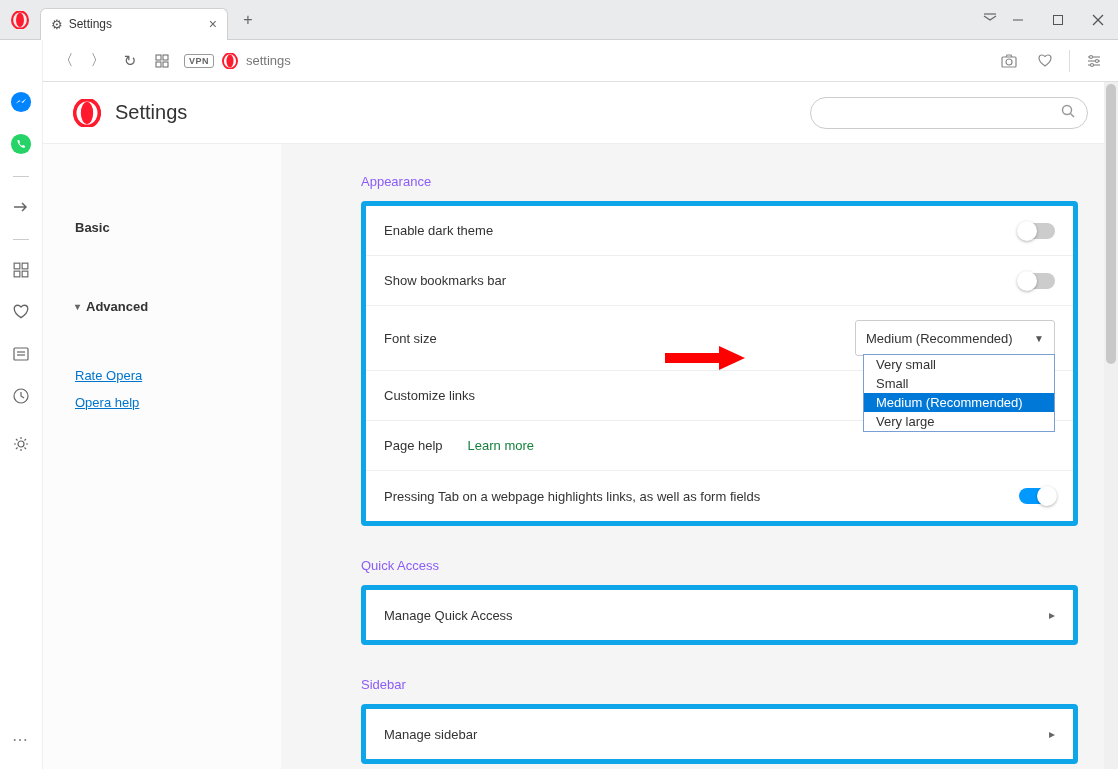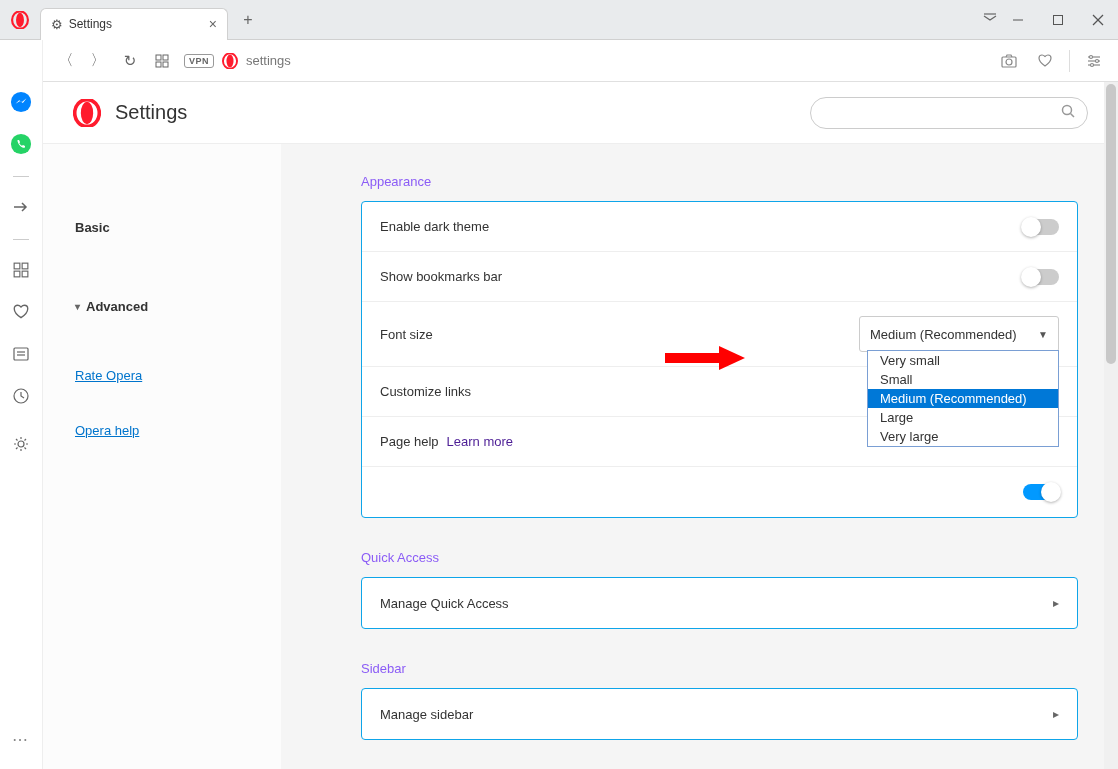--- a/index.html
+++ b/index.html
@@ -40,30 +40,30 @@
 .settings-title { font-size: 20px; font-weight: 400; color: #333; }
 .search-box { margin-left: auto; width: 278px; height: 32px; border: 1px solid #ccc; border-radius: 16px; display: flex; align-items: center; padding: 0 12px; }
 .search-input { flex: 1; border: none; outline: none; font-size: 13px; background: transparent; }
 .search-icon { color: #888; font-size: 14px; }
 
 .settings-body { flex: 1; display: flex; overflow: hidden; }
 .settings-nav { width: 238px; padding: 20px 0 0 32px; background: #fcfcfc; }
 .nav-item { font-size: 13px; color: #333; padding: 8px 0; display: flex; align-items: center; cursor: pointer; }
 .nav-item.bold { font-weight: 700; margin-top: 48px; }
 .nav-item .chev { font-size: 10px; margin-right: 6px; color: #666; }
-.nav-link { font-size: 13px; color: #0074cc; text-decoration: underline; padding: 6px 0; display: block; cursor: pointer; margin-top: 28px; }
+.nav-link { font-size: 13px; color: #0074cc; text-decoration: underline; padding: 6px 0; display: block; cursor: pointer; }
 .nav-links { margin-top: 40px; }
 
 .settings-main { flex: 1; background: #f5f5f5; padding: 24px 40px 0 80px; overflow-y: auto; position: relative; }
 .section-title { font-size: 13px; font-weight: 500; color: #8b5cf6; margin-bottom: 12px; margin-top: 6px; }
-.card { background: #fff; border: 1px solid #0ea5e9; border-radius: 4px; margin-bottom: 32px; }
+.card { background: #fff; border: 5px solid #0ea5e9; border-radius: 4px; margin-bottom: 32px; }
 .row { padding: 14px 18px; display: flex; align-items: center; border-bottom: 1px solid #eee; min-height: 50px; position: relative; }
 .row:last-child { border-bottom: none; }
 .row-label { font-size: 13px; color: #333; }
-.row-link { color: #4c1d95; font-size: 13px; margin-left: 8px; text-decoration: none; }
+.row-link { color: #15803d; font-size: 13px; margin-left: 25px; text-decoration: none; }
 .row-chevron { margin-left: auto; color: #666; font-size: 12px; }
 
 .toggle { margin-left: auto; width: 36px; height: 16px; background: #ccc; border-radius: 10px; position: relative; cursor: pointer; }
 .toggle::after { content: ''; position: absolute; width: 20px; height: 20px; background: #fff; border-radius: 50%; top: -2px; left: -2px; box-shadow: 0 1px 3px rgba(0,0,0,0.3); transition: left 0.2s; }
 .toggle.on { background: #0199ff; }
 .toggle.on::after { left: 18px; }
 
 .dropdown { margin-left: auto; min-width: 200px; height: 36px; border: 1px solid #ccc; border-radius: 3px; display: flex; align-items: center; padding: 0 10px; font-size: 13px; color: #333; cursor: pointer; background: #fff; position: relative; }
 .dropdown-arrow { margin-left: auto; font-size: 10px; color: #555; }
 .dropdown-menu { position: absolute; top: 33px; left: -1px; right: -1px; background: #fff; border: 1px solid #7a9fd4; z-index: 100; margin-left: 8px; }
@@ -261,33 +261,33 @@
         </div>
         <div class="row">
           <span class="row-label">Font size</span>
           <div class="dropdown">
             <span>Medium (Recommended)</span>
             <span class="dropdown-arrow">▼</span>
             <div class="dropdown-menu">
               <div class="dropdown-option">Very small</div>
               <div class="dropdown-option">Small</div>
               <div class="dropdown-option selected">Medium (Recommended)</div>
-              <div class="dropdown-option">Large</div>
               <div class="dropdown-option">Very large</div>
             </div>
           </div>
         </div>
         <div class="row">
           <span class="row-label">Customize links</span>
         </div>
         <div class="row">
           <span class="row-label">Page help</span>
           <a class="row-link" href="#">Learn more</a>
         </div>
         <div class="row">
+          <span class="row-label">Pressing Tab on a webpage highlights links, as well as form fields</span>
           <div class="toggle on"></div>
         </div>
       </div>
 
       <div class="section-title">Quick Access</div>
       <div class="card">
         <div class="row">
           <span class="row-label">Manage Quick Access</span>
           <span class="row-chevron">▸</span>
         </div>

